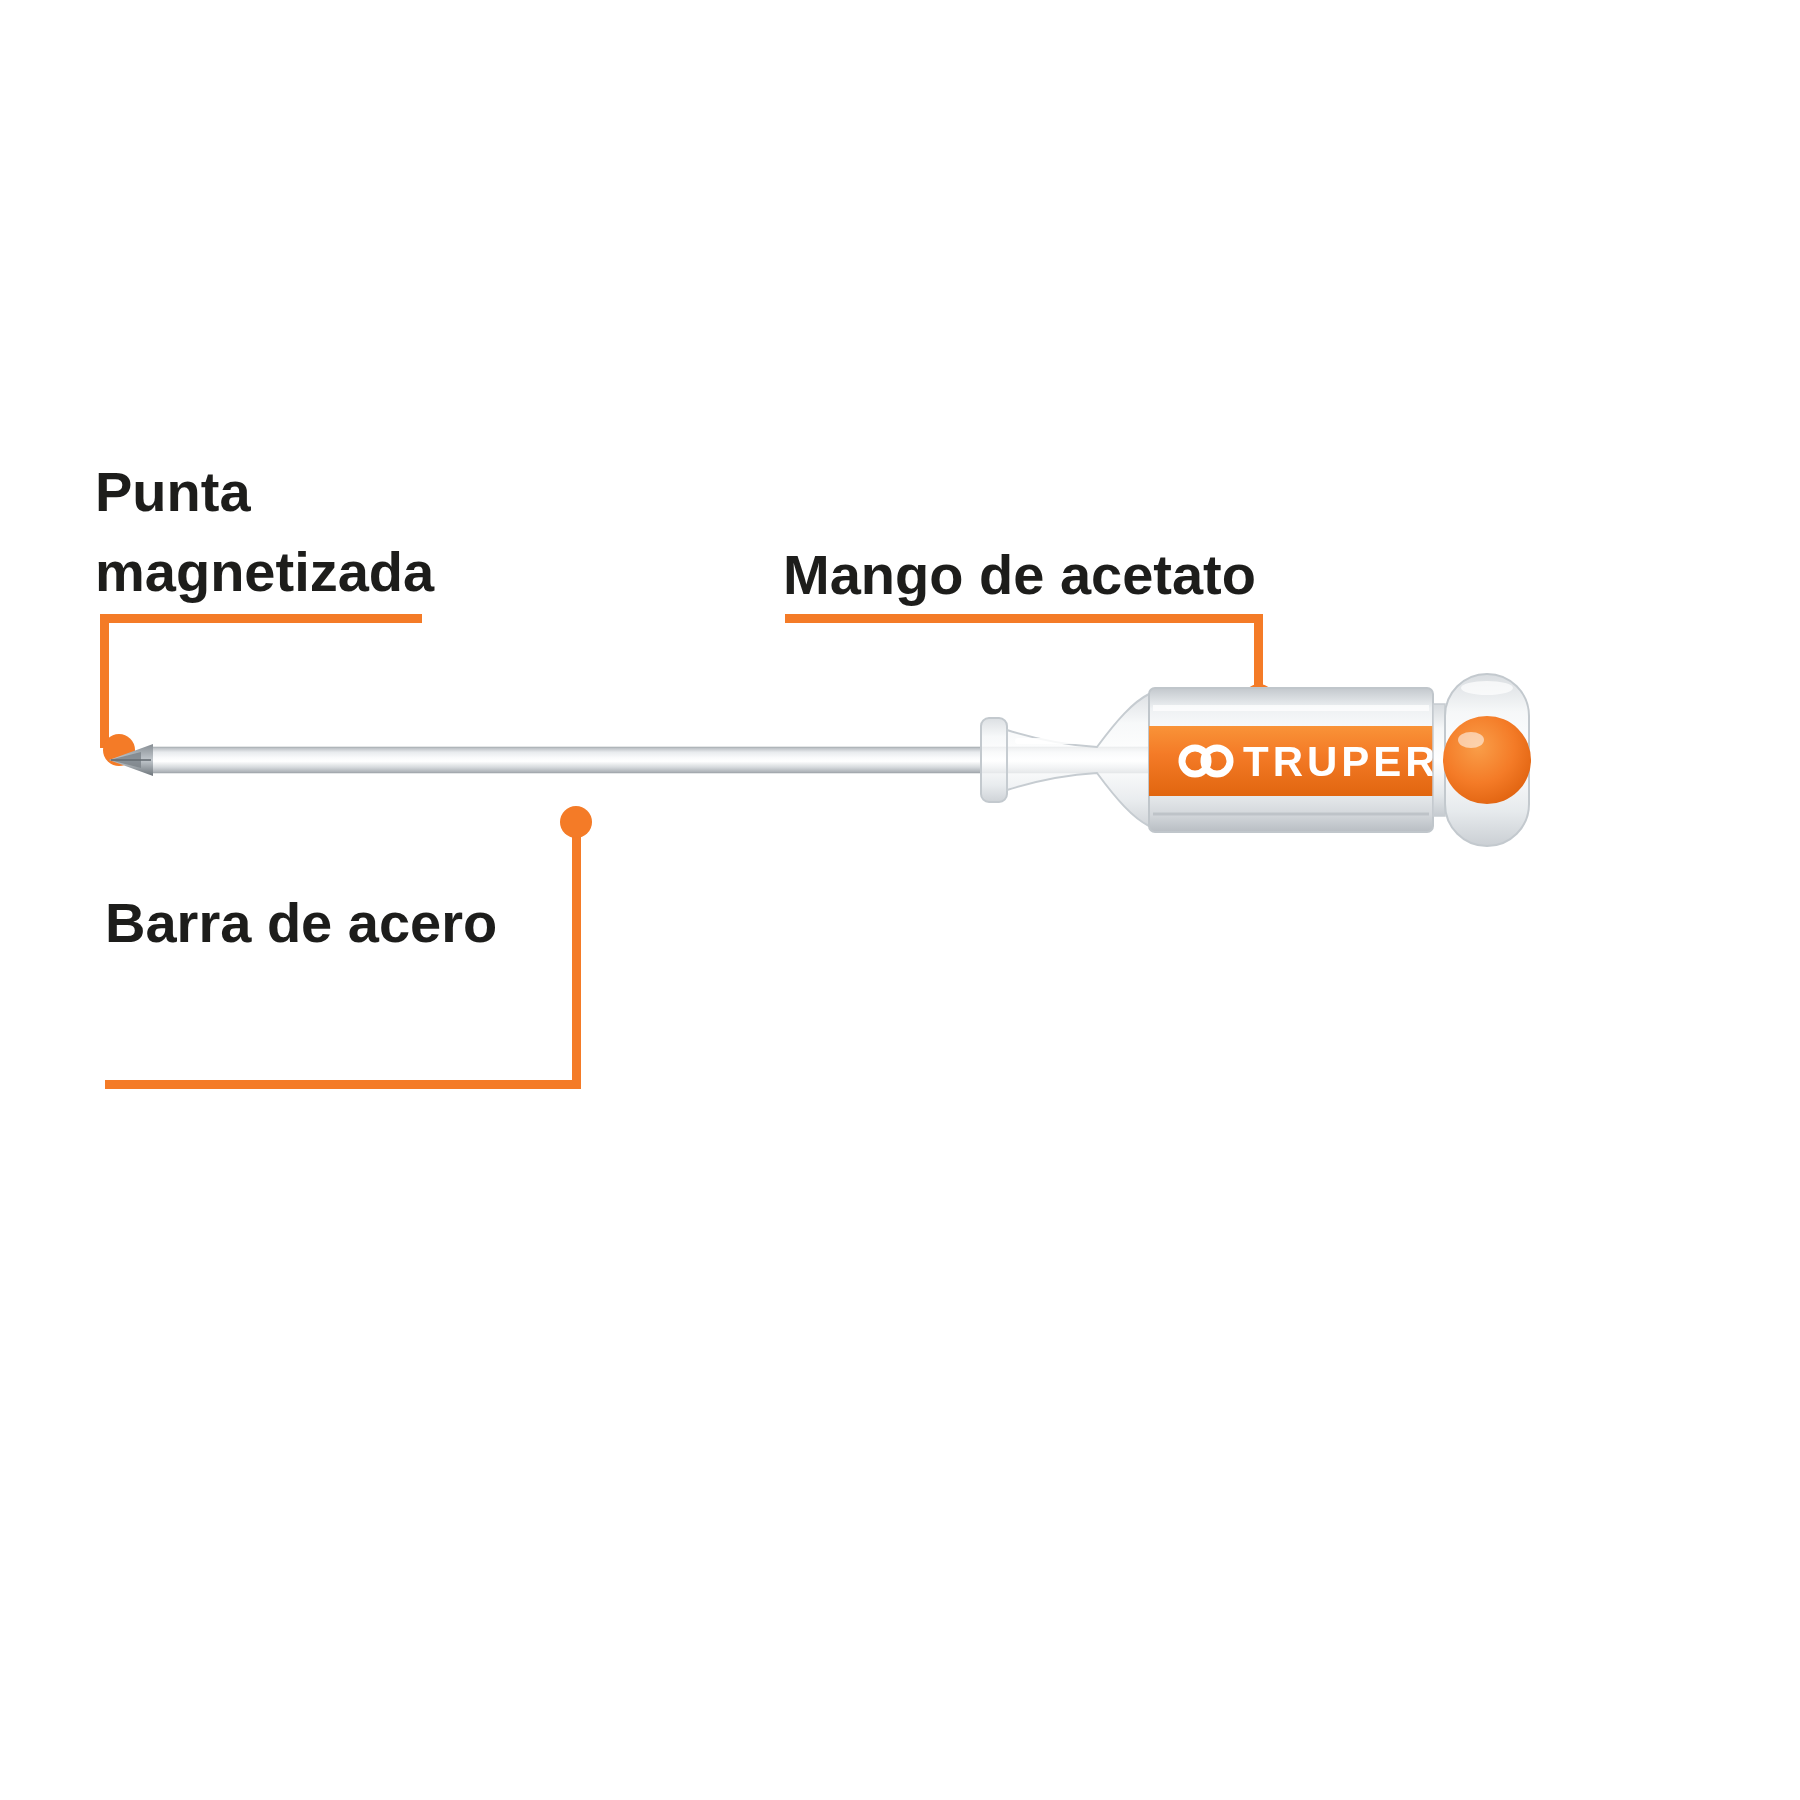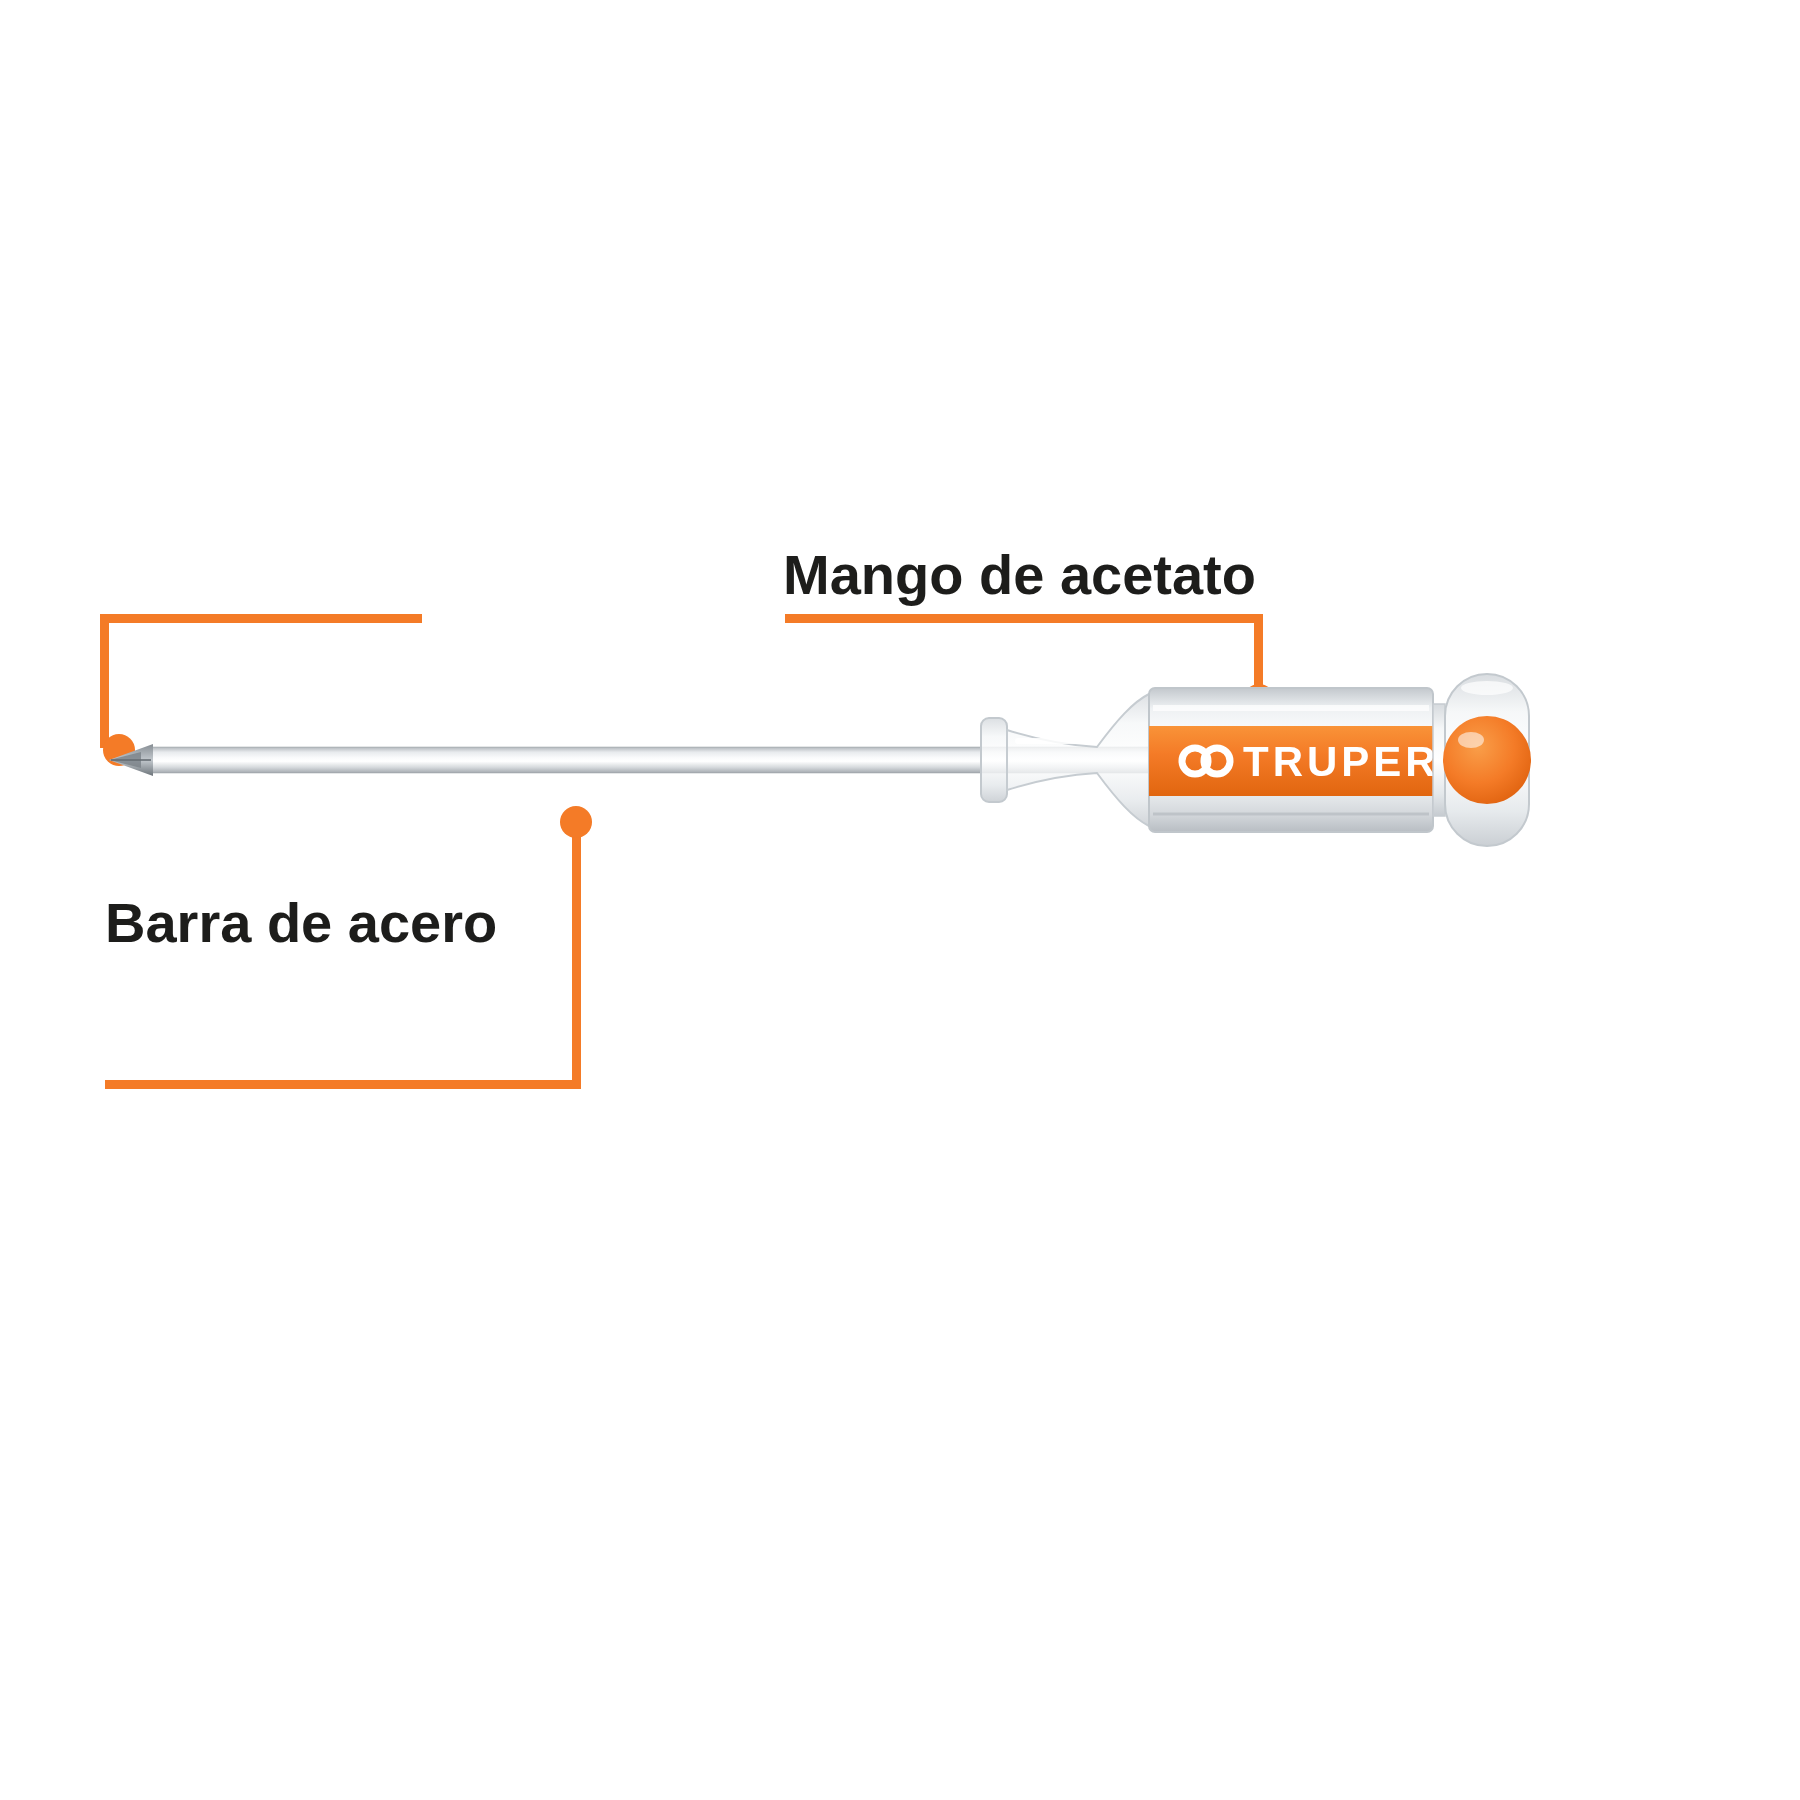--- a/index.html
+++ b/index.html
@@ -39,20 +39,22 @@
     left: 95px;
     top: 660px;
     width: 1450px;
     height: 200px;
   }
 </style>
 </head>
 <body>
 
 <div class="label" style="left:95px; top:452px;">
+  <div>Punta</div>
+  <div>magnetizada</div>
 </div>
 
 <div class="label" style="left:783px; top:535px;text-align:right;">
   <div>Mango de acetato</div>
 </div>
 
 <div class="label" style="left:105px; top:883px;">
   <div>Barra de acero</div>
 </div>
 

